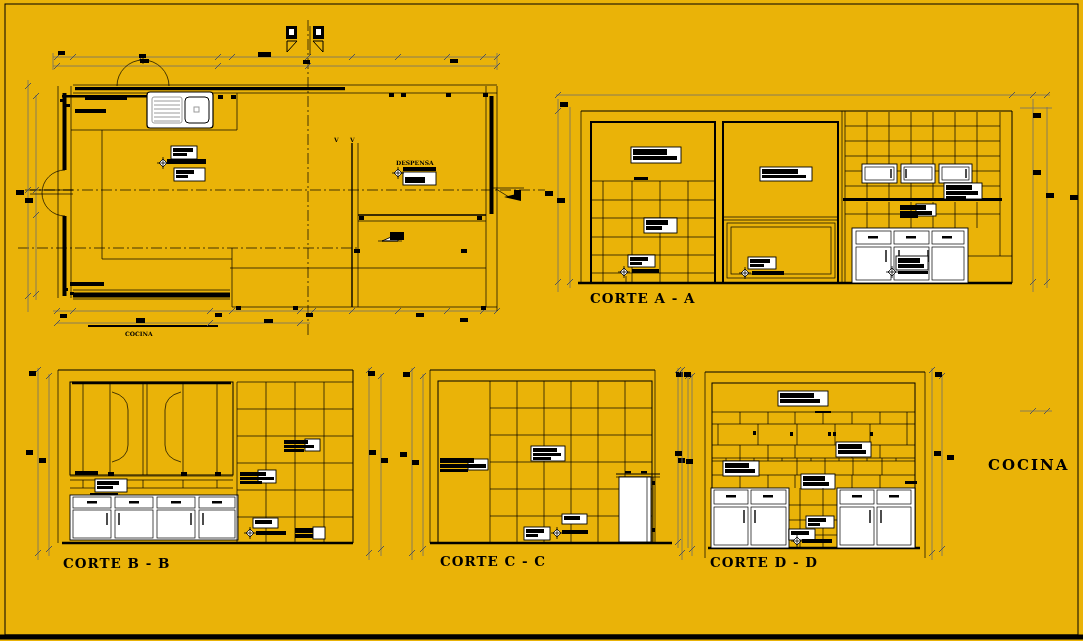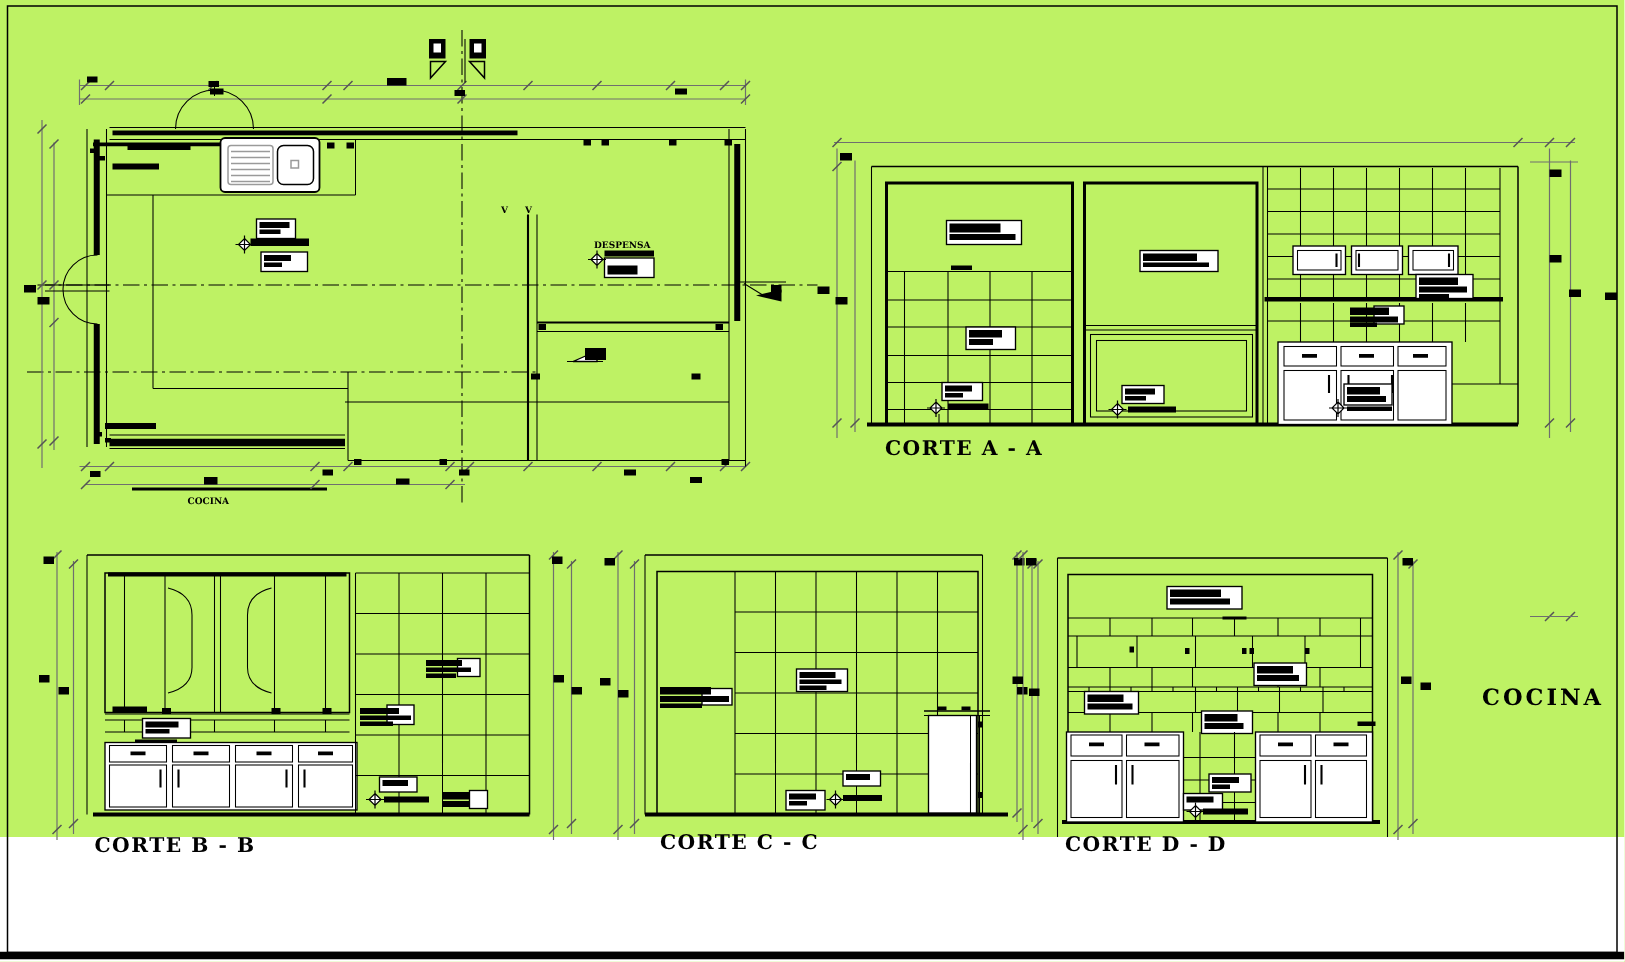--- a/index.html
+++ b/index.html
@@ -1,16 +1,16 @@
 <!DOCTYPE html>
 <html><head>
 <meta charset="utf-8">
 <style>
   html,body{margin:0;padding:0;background:#ffffff;width:1083px;height:641px;overflow:hidden;}
-  #sheet{position:relative;width:1083px;height:558px;background:#bef264;}
+  #sheet{position:relative;width:1083px;height:641px;background:#eab308;}
   svg{display:block;}
   .ln{stroke:#000;stroke-width:1;fill:none;}
   .md{stroke:#000;stroke-width:1.4;fill:none;}
   .thk{stroke:#000;stroke-width:2.6;fill:none;}
   .thn{stroke:#000;stroke-width:0.7;fill:none;}
   .dim{stroke:#6f6f6f;stroke-width:0.8;fill:none;}
   .tick{stroke:#555;stroke-width:1;fill:none;}
   .blk{fill:#000;stroke:none;}
   .wht{fill:#fff;stroke:#000;stroke-width:0.9;}
   .cl{stroke:#000;stroke-width:0.7;fill:none;stroke-dasharray:11 3 2 3;}

